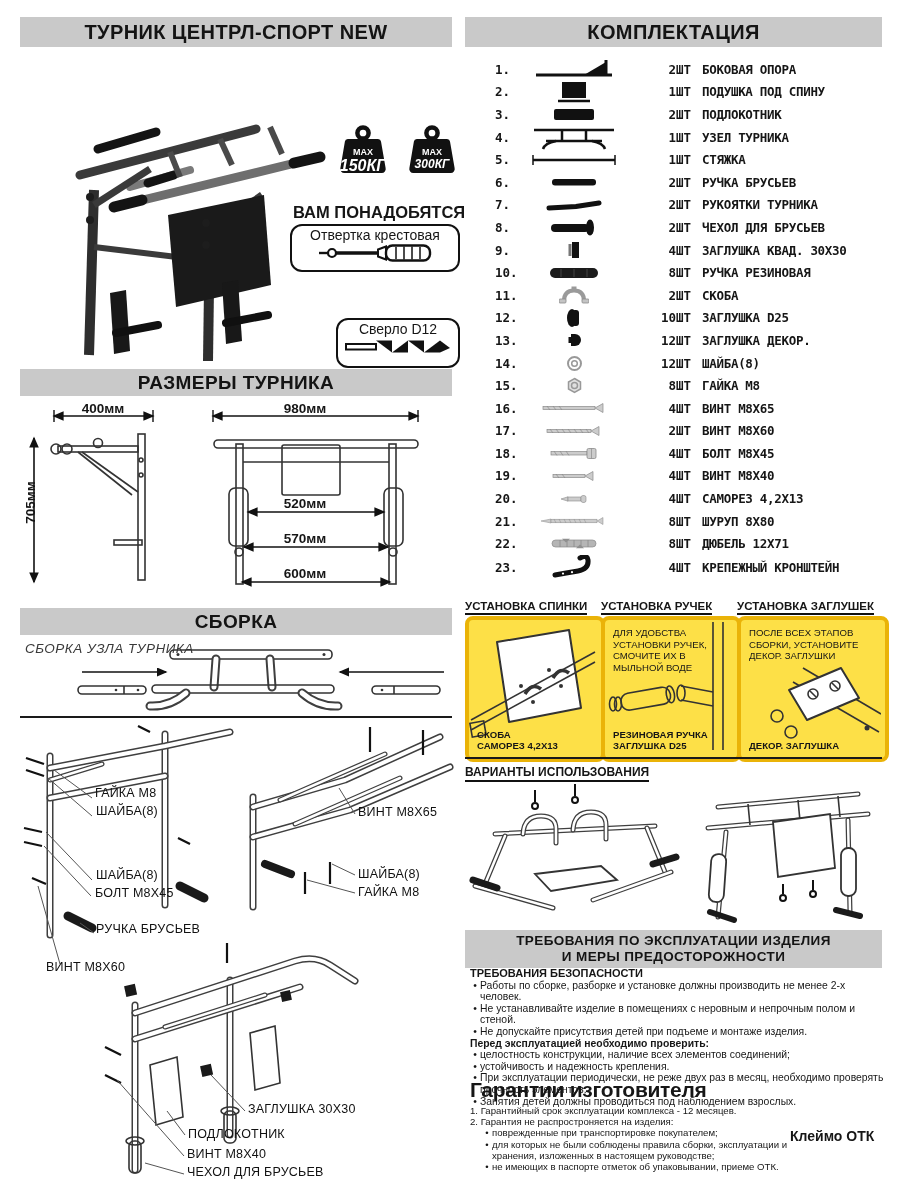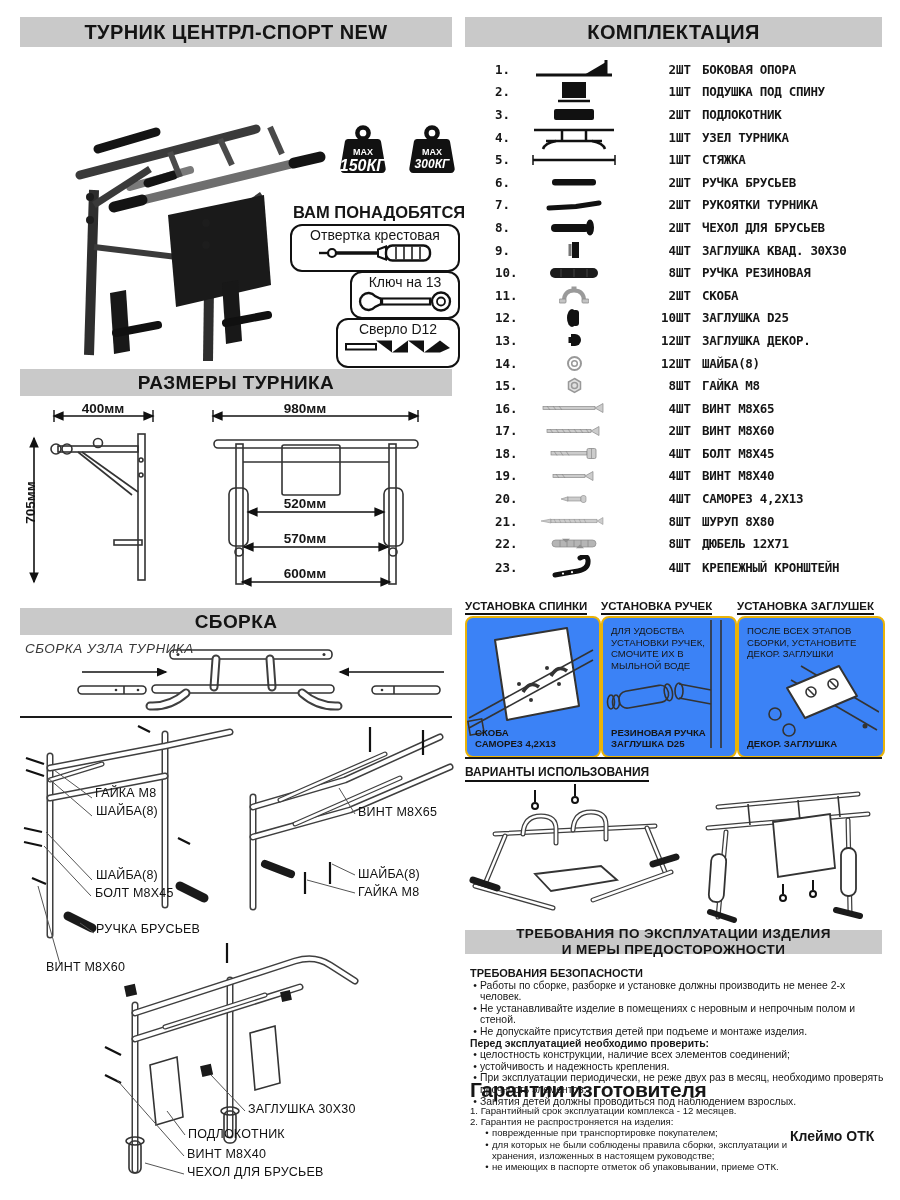--- a/index.html
+++ b/index.html
@@ -18,21 +18,21 @@
   .tool-box{position:absolute;border:2.5px solid #111;border-radius:12px;background:#fff;
             display:flex;flex-direction:column;align-items:center;justify-content:flex-start;padding-top:2px;}
   .tool-label{font-size:14px;font-weight:500;line-height:15px;}
   .badge{position:absolute;width:64px;text-align:center;}
   .badge-txt{position:absolute;left:0;width:100%;text-align:center;color:#fff;font-weight:bold;}
   .badge-cap{font-size:6.4px;line-height:7.5px;color:#222;letter-spacing:.2px;margin-top:1px;}
   .dim-label{position:absolute;font-weight:bold;font-size:13.5px;text-align:center;}
   .asm-label{position:absolute;font-size:12.5px;letter-spacing:.2px;color:#111;white-space:nowrap;}
   .inst-title{position:absolute;font-weight:bold;font-size:11.5px;border-bottom:2px solid #111;
               padding-bottom:1px;white-space:nowrap;}
-  .inst-box{position:absolute;border:2px solid #eab308;border-radius:8px;background:#3b82f6;overflow:hidden;}
+  .inst-box{position:absolute;border:4px solid #eab308;border-radius:8px;background:#fde047;overflow:hidden;}
   .inst-note{position:absolute;left:8px;top:7px;font-size:9.6px;font-weight:500;line-height:11.5px;width:85%;}
   .inst-labels{position:absolute;left:8px;bottom:7px;font-size:9.6px;font-weight:bold;line-height:11px;}
   .usage-title{position:absolute;font-weight:bold;font-size:12px;border-bottom:2px solid #111;padding-bottom:1px;}
   .divider{position:absolute;background:#1a1a1a;height:2px;}
   .safety{position:absolute;left:470px;top:968px;width:414px;font-size:10.4px;line-height:11.6px;}
   .s-title{font-weight:bold;font-size:11px;}
   .s-title2{font-weight:bold;}
   .bullet-line{display:flex;}
   .bullet-line .b{width:10px;flex:0 0 10px;text-align:center;}
   .warranty{position:absolute;left:470px;top:1078px;width:330px;}
@@ -123,31 +123,20 @@
       <svg width="118" height="20" viewBox="0 0 118 20">
         <line x1="3" y1="10" x2="12" y2="10" stroke="#111" stroke-width="2.4"></line>
         <circle cx="16" cy="10" r="4" fill="none" stroke="#111" stroke-width="2.2"></circle>
         <line x1="20" y1="10" x2="62" y2="10" stroke="#111" stroke-width="3.4"></line>
         <polygon points="62,6.5 70,3.5 70,16.5 62,13.5" fill="none" stroke="#111" stroke-width="2"></polygon>
         <rect x="70" y="2.5" width="44" height="15" rx="6.5" fill="none" stroke="#111" stroke-width="2.4"></rect>
         <line x1="80" y1="4" x2="80" y2="16" stroke="#111" stroke-width="1.5"></line>
         <line x1="88" y1="3.5" x2="88" y2="16.5" stroke="#111" stroke-width="1.5"></line>
         <line x1="96" y1="3.5" x2="96" y2="16.5" stroke="#111" stroke-width="1.5"></line>
         <line x1="104" y1="4" x2="104" y2="16" stroke="#111" stroke-width="1.5"></line>
-      </svg>
-    </span>
-  </div>
-  <div class="tool-box" style="left:350px;top:271px;width:106px;height:42px;">
-    <span class="tool-label">Ключ на 13</span>
-    <span>
-      <svg width="98" height="22" viewBox="0 0 98 22">
-        <path d="M19 6 A8.5 8.5 0 1 0 19 17 L26 13.5 L26 9.5 Z" fill="none" stroke="#111" stroke-width="2.3"></path>
-        <rect x="25" y="8.5" width="49" height="6" fill="none" stroke="#111" stroke-width="2.1"></rect>
-        <circle cx="85" cy="11.5" r="9" fill="none" stroke="#111" stroke-width="2.3"></circle>
-        <circle cx="85" cy="11.5" r="4" fill="none" stroke="#111" stroke-width="1.8"></circle>
       </svg>
     </span>
   </div>
   <div class="tool-box" style="left:336px;top:318px;width:120px;height:44px;">
     <span class="tool-label">Сверло D12</span>
     <span>
       <svg width="108" height="19" viewBox="0 0 108 19">
         <rect x="2" y="7" width="30" height="5.5" fill="none" stroke="#111" stroke-width="2"></rect>
         <polygon points="32,3.5 48,15.5 48,3.5" fill="#111"></polygon>
         <polygon points="48,15.5 64,3.5 64,15.5" fill="#111"></polygon>
@@ -778,21 +767,21 @@
       <line x1="148" y1="138" x2="172" y2="144" stroke="#1a1a1a" stroke-width="6" stroke-linecap="round"></line>
       <g stroke="#111" stroke-width="2">
           <line x1="95" y1="112" x2="95" y2="122"></line>
           <circle cx="95" cy="126" r="3" fill="none"></circle>
           <line x1="125" y1="108" x2="125" y2="118"></line>
           <circle cx="125" cy="122" r="3" fill="none"></circle>
         </g>
     </svg>
   </div>
 
-  <div class="hbar" style="left:465px;top:930px;width:417px;height:24px;font-size:13.5px;flex-direction:column;line-height:16px;">
+  <div class="hbar" style="left:465px;top:930px;width:417px;height:38px;font-size:13.5px;flex-direction:column;line-height:16px;">
     <span>ТРЕБОВАНИЯ ПО ЭКСПЛУАТАЦИИ ИЗДЕЛИЯ</span>
     <span>И МЕРЫ ПРЕДОСТОРОЖНОСТИ</span>
   </div>
   <div class="safety">
     <div class="s-title">ТРЕБОВАНИЯ БЕЗОПАСНОСТИ</div>
     <div id="safety-items-1">
         <div class="bullet-line">
           <span class="b">•</span>
           <span>Работы по сборке, разборке и установке должны производить не менее 2-х человек.</span>
         </div>

